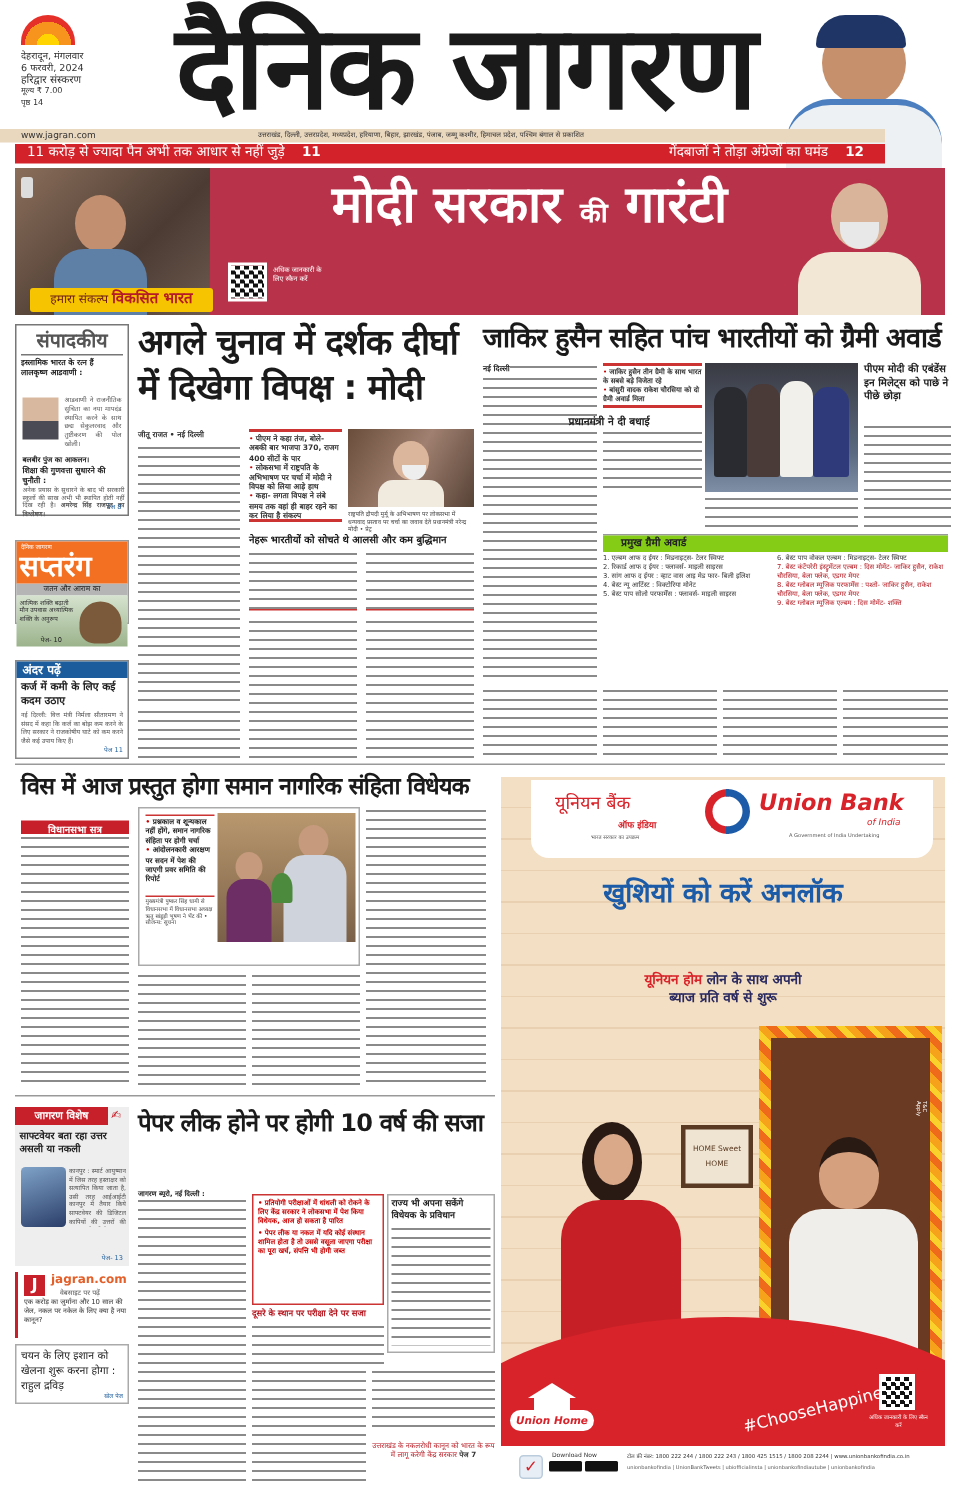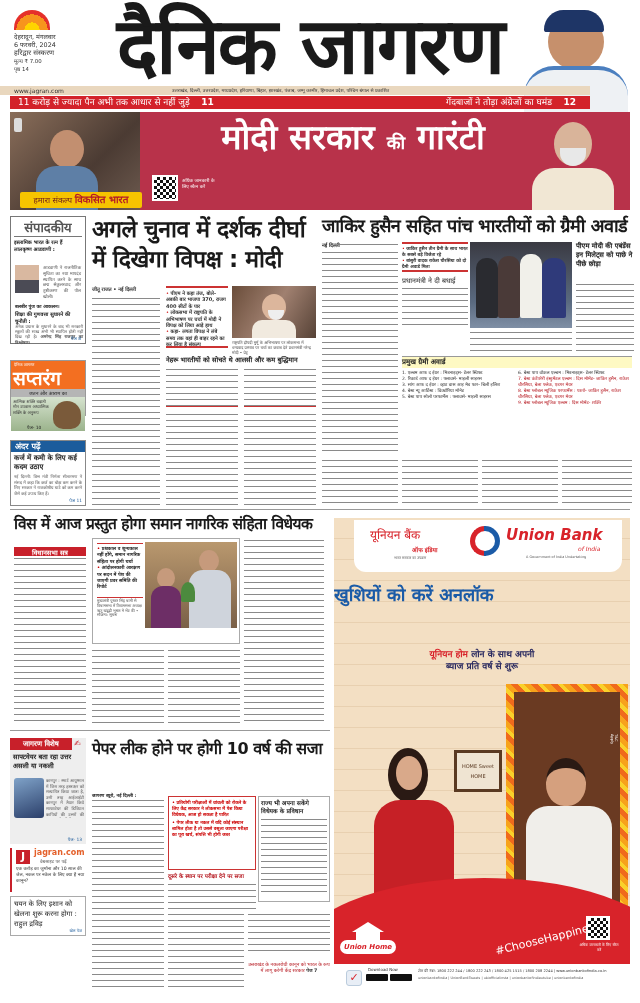--- a/index.html
+++ b/index.html
@@ -124,33 +124,33 @@
 <div class="abs lines" style="left:92px;top:472px;width:68px;height:34px"></div>
 
 <div class="abs hl" style="left:322px;top:214px;width:310px;font-size:18px;line-height:24px">जाकिर हुसैन सहित पांच भारतीयों को ग्रैमी अवार्ड</div>
 <div class="abs" style="left:322px;top:242px;font-size:5px;font-weight:700">नई दिल्ली, प्रेट्र :</div>
 <div class="abs lines" style="left:340px;top:242px;width:58px;height:8px"></div>
 <div class="abs lines" style="left:322px;top:250px;width:76px;height:204px"></div>
 <div class="abs box-red" style="left:402px;top:242px;width:66px;height:30px;border-width:2px 0 2px 0;padding:2px 0">
   <div class="bullet" style="font-size:4.6px;line-height:6px"><span>•</span> <b>जाकिर हुसैन तीन ग्रैमी के साथ भारत के सबसे बड़े विजेता रहे</b></div>
   <div class="bullet" style="font-size:4.6px;line-height:6px"><span>•</span> <b>बांसुरी वादक राकेश चौरसिया को दो ग्रैमी अवार्ड मिला</b></div>
 </div>
-<div class="abs" style="left:402px;top:276px;font-size:7px;font-weight:400">प्रधानमंत्री ने दी बधाई</div>
+<div class="abs" style="left:379px;top:276px;font-size:7px;font-weight:700">प्रधानमंत्री ने दी बधाई</div>
 <div class="abs lines" style="left:402px;top:286px;width:66px;height:42px"></div>
 <div class="abs" style="left:470px;top:242px;width:102px;height:86px;background:linear-gradient(#3a3a42,#5a6a80 70%,#7f8fa5)">
   <div style="position:absolute;left:6px;top:16px;width:22px;height:60px;border-radius:10px 10px 2px 2px;background:#2a2b30"></div>
   <div style="position:absolute;left:28px;top:14px;width:22px;height:62px;border-radius:10px 10px 2px 2px;background:#4a3a38"></div>
   <div style="position:absolute;left:50px;top:12px;width:22px;height:64px;border-radius:10px 10px 2px 2px;background:#f1f0ea"></div>
   <div style="position:absolute;left:72px;top:16px;width:24px;height:60px;border-radius:10px 10px 2px 2px;background:#2f3a7a"></div>
 </div>
 <div class="abs lines" style="left:470px;top:330px;width:102px;height:24px"></div>
 <div class="abs" style="left:576px;top:242px;width:58px;font-size:6.8px;font-weight:700;line-height:9px">पीएम मोदी की एबंडेंस इन मिलेट्स को पाछे ने पीछे छोड़ा</div>
 <div class="abs lines" style="left:576px;top:282px;width:58px;height:72px"></div>
 <div class="abs" style="left:402px;top:356px;width:230px;height:98px;border-top:1px solid #999">
-  <div style="background:#fef9c3;font-size:7px;font-weight:700;line-height:11px;padding-left:0">प्रमुख ग्रैमी अवार्ड</div>
+  <div style="background:#84cc16;font-size:7px;font-weight:700;line-height:11px;padding-left:12px">प्रमुख ग्रैमी अवार्ड</div>
   <div style="display:flex;gap:4px;padding-top:2px">
     <div style="width:112px;font-size:4.5px;line-height:6px;color:#333">
       <div>1. एल्बम आफ द ईयर : मिडनाइट्स- टेलर स्विफ्ट</div>
       <div>2. रिकार्ड आफ द ईयर : फ्लावर्स- माइली साइरस</div>
       <div>3. सांग आफ द ईयर : व्हाट वास आइ मेड फार- बिली इलिश</div>
       <div>4. बेस्ट न्यू आर्टिस्ट : विक्टोरिया मोनेट</div>
       <div>5. बेस्ट पाप सोलो परफार्मेंस : फ्लावर्स- माइली साइरस</div>
     </div>
     <div style="width:112px;font-size:4.5px;line-height:6px;color:#333">
       <div>6. बेस्ट पाप वोकल एल्बम : मिडनाइट्स- टेलर स्विफ्ट</div>
@@ -231,21 +231,21 @@
     <div style="position:absolute;left:58px;top:26px;font-size:6px;font-weight:700;color:#d8232a">ऑफ इंडिया</div>
     <div style="position:absolute;left:40px;top:35px;font-size:3.6px;color:#555">भारत सरकार का उपक्रम</div>
     <div style="position:absolute;left:116px;top:6px;width:30px;height:30px">
       <div style="position:absolute;left:0;top:0;width:16px;height:30px;border:5px solid #d8232a;border-right:none;border-radius:15px 0 0 15px"></div>
       <div style="position:absolute;left:14px;top:0;width:16px;height:30px;border:5px solid #1b5ba7;border-left:none;border-radius:0 15px 15px 0"></div>
     </div>
     <div style="position:absolute;left:152px;top:6px;font-size:15px;font-weight:700;font-style:italic;color:#d8232a">Union Bank</div>
     <div style="position:absolute;left:224px;top:25px;font-size:6px;font-style:italic;color:#d8232a">of India</div>
     <div style="position:absolute;left:172px;top:35px;font-size:3.4px;color:#555">A Government of India Undertaking</div>
   </div>
-  <div style="position:absolute;left:0;top:64px;width:296px;text-align:left;font-size:18px;font-weight:700;color:#1b5ba7">खुशियों को करें अनलॉक</div>
+  <div style="position:absolute;left:0;top:64px;width:296px;text-align:center;font-size:18px;font-weight:700;color:#1b5ba7">खुशियों को करें अनलॉक</div>
   <div style="position:absolute;left:0;top:130px;width:296px;text-align:center;font-size:9px;line-height:12px;font-weight:700;color:#2a2a60">
     <div><span style="color:#d8232a">यूनियन होम</span> <span>लोन के साथ अपनी</span></div>
     <div>ब्याज प्रति वर्ष से शुरू</div>
   </div>
   <div style="position:absolute;left:172px;top:166px;width:122px;height:260px;border:8px solid;border-image:repeating-linear-gradient(45deg,#f7a21b 0 5px,#f06a1c 5px 10px,#f9d12a 10px 14px) 8;background:#6a3a22"></div>
   <div style="position:absolute;left:120px;top:232px;width:48px;height:42px;border:3px solid #5a3a22;background:#efe4d2;font-size:5px;text-align:center;line-height:10px;padding-top:8px;color:#5a3a22">HOME Sweet HOME</div>
   <div style="position:absolute;left:284px;top:216px;font-size:3.6px;color:#fff;transform:rotate(90deg);transform-origin:left top">T&amp;C Apply</div>
   <div style="position:absolute;left:40px;top:226px;width:80px;height:200px">
     <div style="position:absolute;left:14px;top:4px;width:40px;height:54px;border-radius:50%;background:#2a1a14"></div>
     <div style="position:absolute;left:22px;top:12px;width:26px;height:34px;border-radius:50%;background:#d9a98a"></div>

